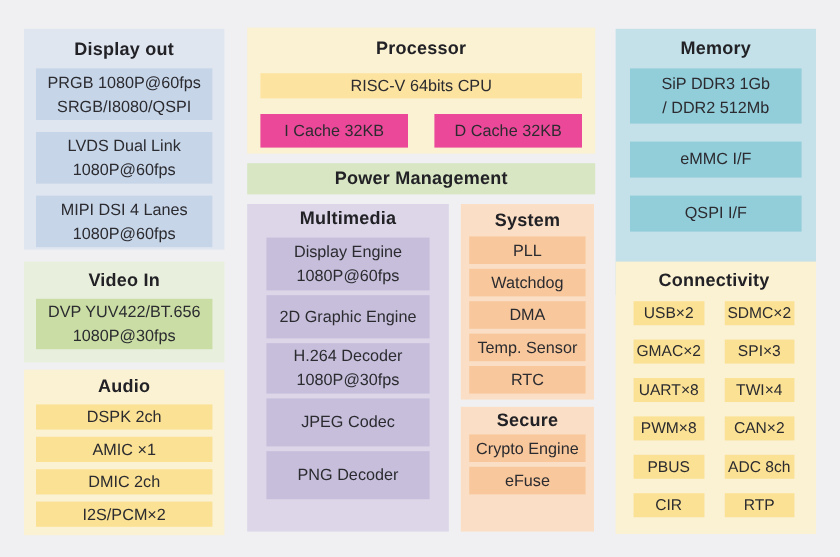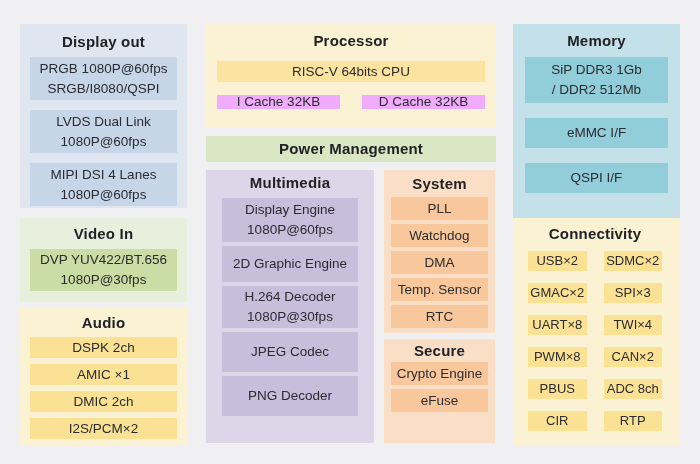--- a/index.html
+++ b/index.html
@@ -52,21 +52,21 @@
   #audio{left:20px;top:308px;width:167px;height:138px;background:#fbf1d3;padding:4px 10px 0;}
   #audio .title{line-height:22px;margin-bottom:3px;}
   #audio .items{gap:6px;}
   #audio .item{height:21px;line-height:21px;background:#fbe193;}
 
   
   #processor{left:206px;top:23px;width:290px;height:105px;background:#fbf1d3;padding:7px 11px 0;}
   #processor .title{line-height:22px;margin-bottom:9px;}
   #processor .cpu{height:21px;line-height:21px;background:#fce3a0;}
   #processor .cache-row{display:flex;justify-content:space-between;margin-top:13px;}
-  #processor .cache-row .item{width:123px;height:14px;line-height:20px;background:#f0abfc;}
+  #processor .cache-row .item{width:123px;height:28px;line-height:20px;background:#ec4899;}
 
   
   #power{left:206px;top:136px;width:290px;height:26px;background:#d8e6c3;}
   #power .title{line-height:26px;}
 
   
   #multimedia{left:206px;top:170px;width:168px;height:273px;background:#dcd6e8;padding:3px 16px 16px;}
   #multimedia .title{line-height:20px;margin-bottom:5px;}
   #multimedia .items{gap:4px;}
   #multimedia .item{background:#c6bedb;}

